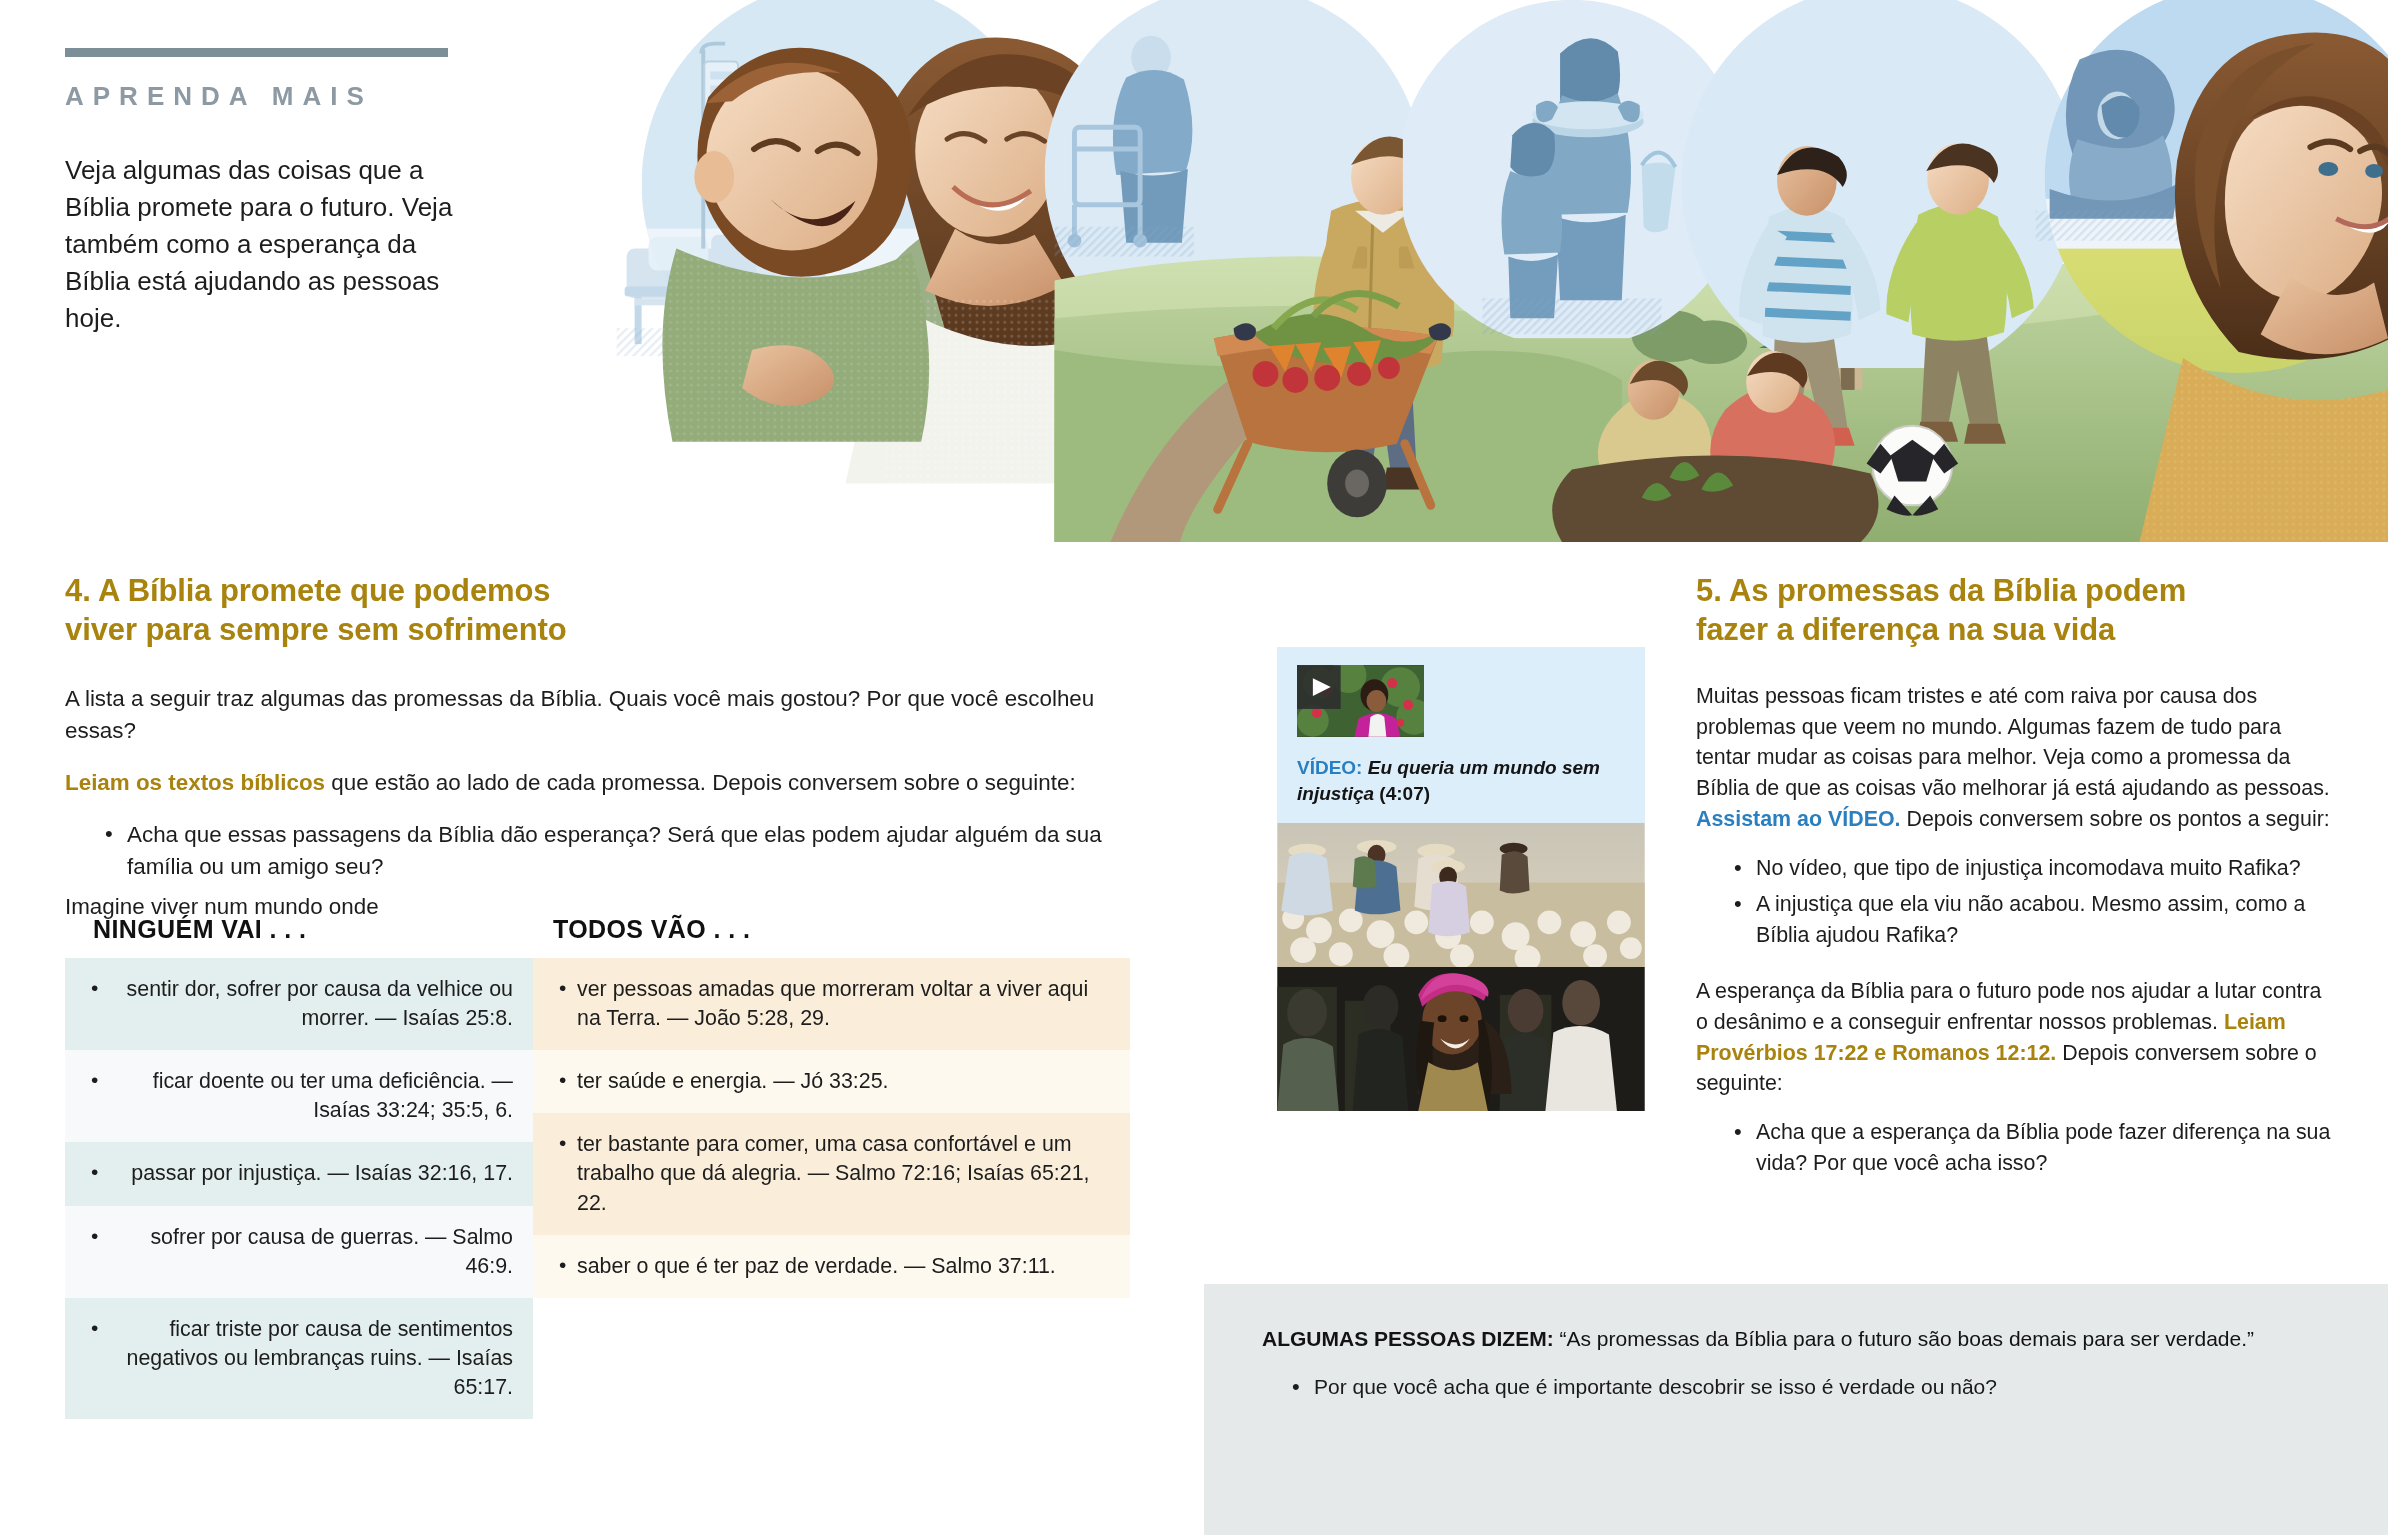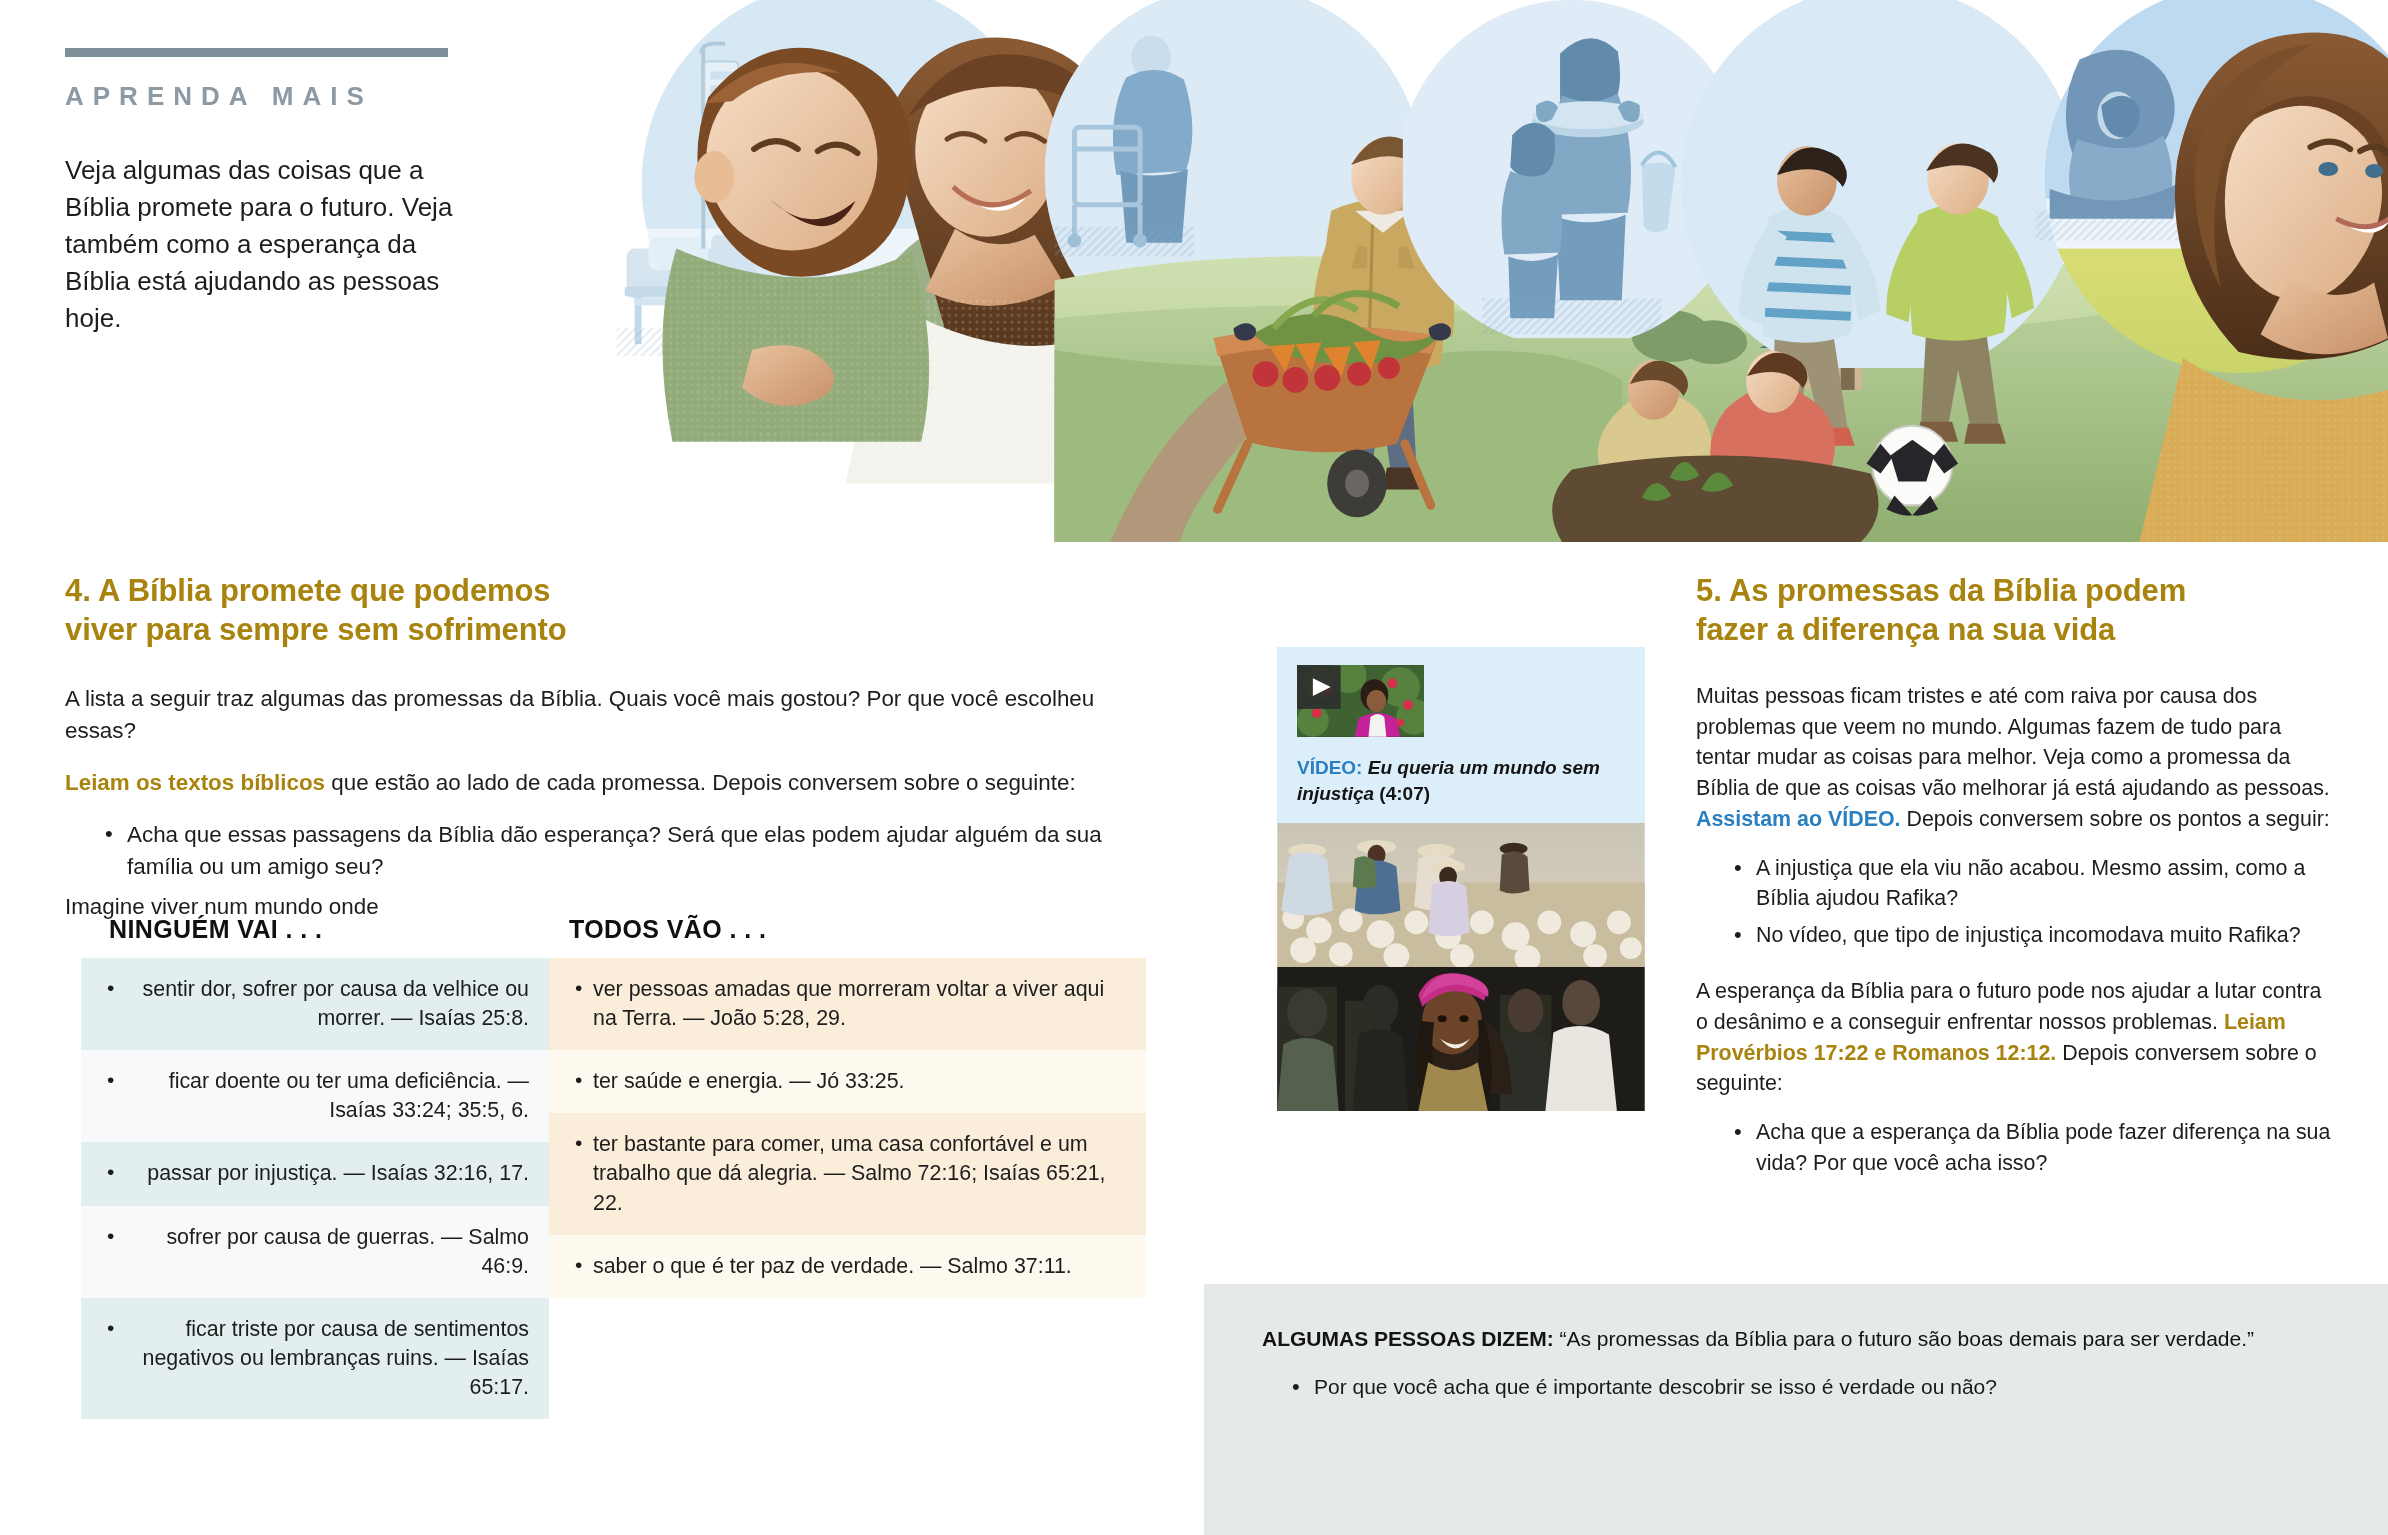--- a/index.html
+++ b/index.html
@@ -57,21 +57,21 @@
     font-size: 22.4px; line-height: 1.43;
   }
   ul.q li::before {
     content: "\2022"; position: absolute; left: 0; top: -1px;
     font-size: 22px; color: #1d1d1d;
   }
 
   
   #tbl-intro { margin-top: 28px; font-size: 22.4px; }
   #promise-table {
-    position: absolute; left: 81px; top: 915px;
+    position: absolute; left: 65px; top: 915px;
     width: 1065px;
   }
   .tbl-heads { display: flex; margin-bottom: 14px; }
   .tbl-head {
     font-size: 25px; font-weight: 700; letter-spacing: 0.4px;
     color: #111;
   }
   .th-left { width: 468px; padding-left: 28px; }
   .th-right { width: 597px; padding-left: 20px; }
   .tbl-body { display: flex; }
@@ -644,22 +644,22 @@
 <div id="sec5">
   <h2 class="sec-head">
     <span>5. As promessas da Bíblia podem</span><br>
     <span>fazer a diferença na sua vida</span>
   </h2>
   <div class="body">
     <p class="lead">
       <span>Muitas pessoas ficam tristes e até com raiva por causa dos problemas que veem no mundo. Algumas fazem de tudo para tentar mudar as coisas para melhor. Veja como a promessa da Bíblia de que as coisas vão melhorar já está ajudando as pessoas. </span><span class="blue">Assistam ao VÍDEO.</span><span> Depois conversem sobre os pontos a seguir:</span>
     </p>
     <ul class="q">
+      <li>No vídeo, que tipo de injustiça incomodava muito Rafika?</li>
       <li>A injustiça que ela viu não acabou. Mesmo assim, como a Bíblia ajudou Rafika?</li>
-      <li>No vídeo, que tipo de injustiça incomodava muito Rafika?</li>
     </ul>
     <p style="margin-top:26px">
       <span>A esperança da Bíblia para o futuro pode nos ajudar a lutar contra o desânimo e a conseguir enfrentar nossos problemas. </span><span class="gold">Leiam Provérbios 17:22 e Romanos 12:12.</span><span> Depois conversem sobre o seguinte:</span>
     </p>
     <ul class="q">
       <li>Acha que a esperança da Bíblia pode fazer diferença na sua vida? Por que você acha isso?</li>
     </ul>
   </div>
 </div>
 

